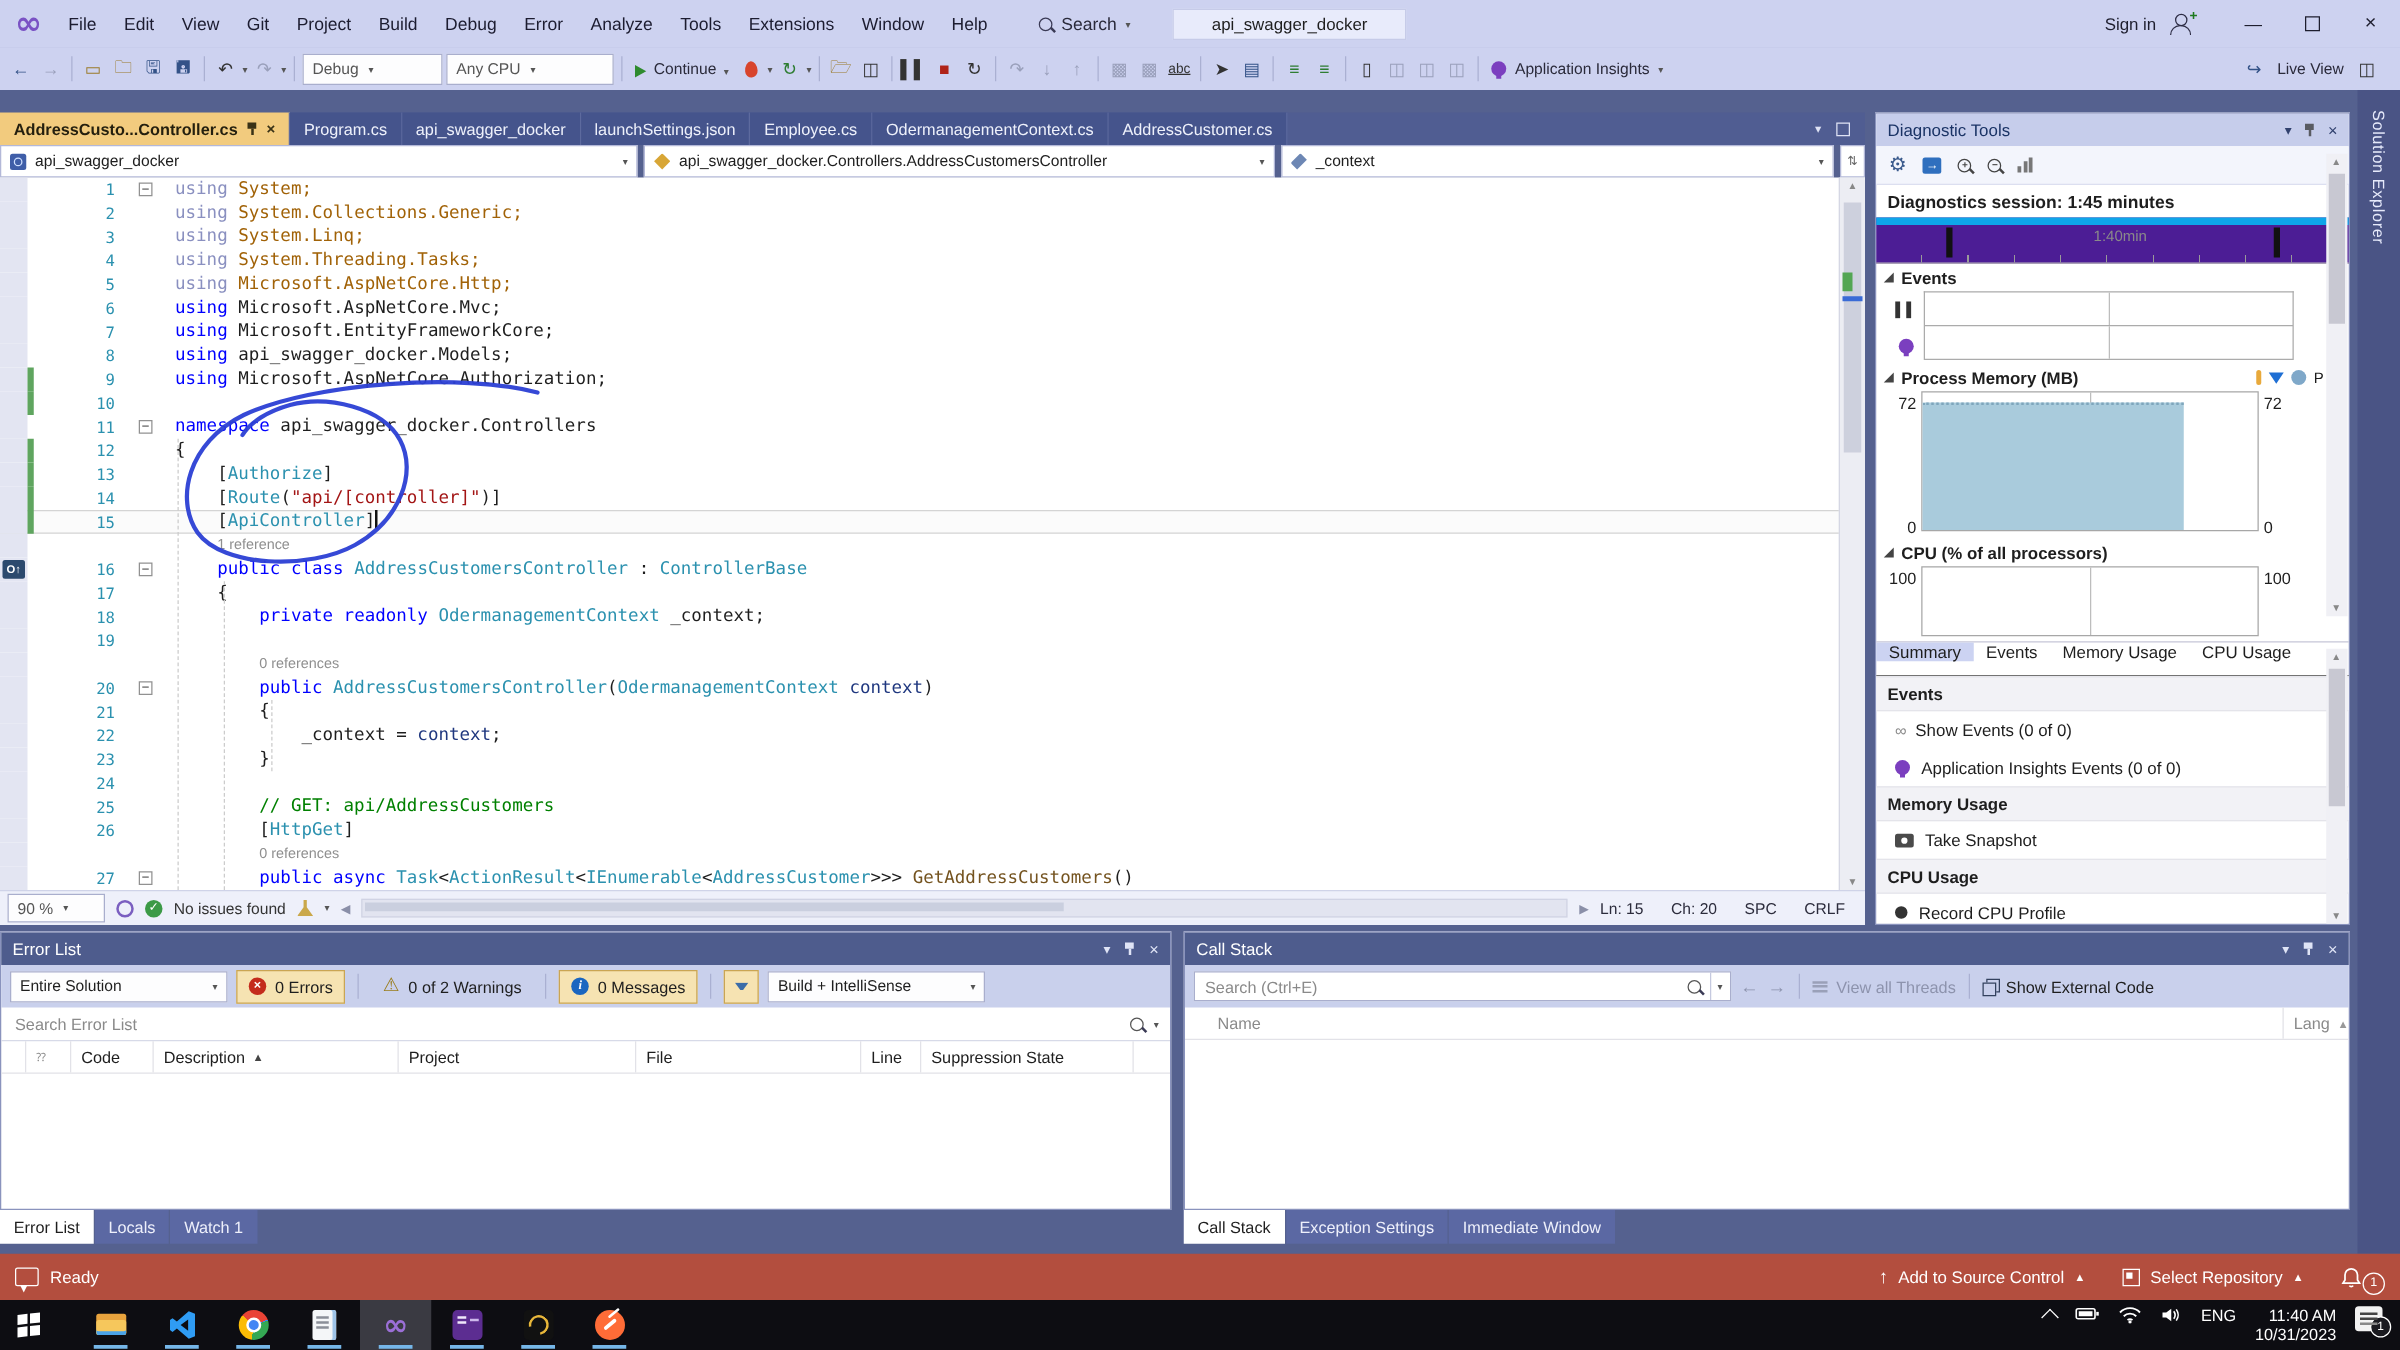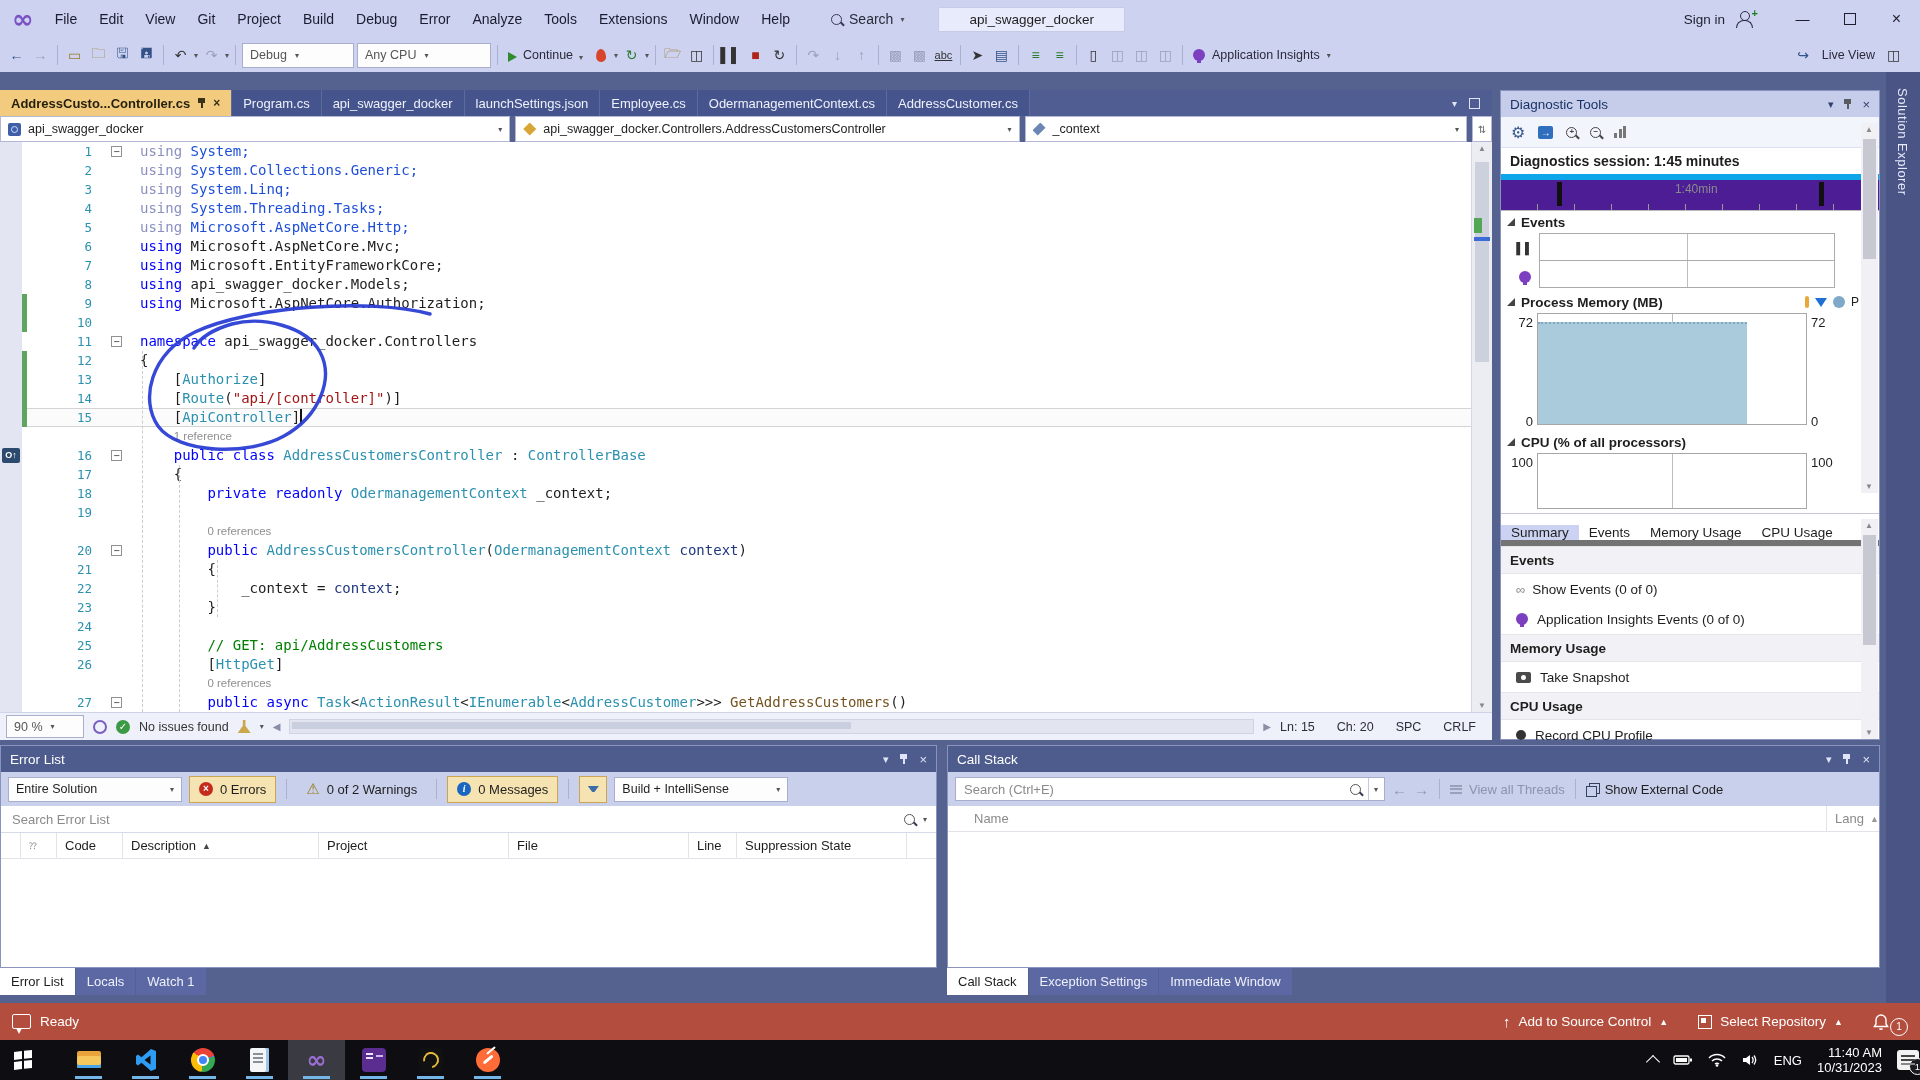--- a/index.html
+++ b/index.html
@@ -56,21 +56,21 @@
   .code{position:absolute;top:70px;left:0;width:1492px;height:570px;background:#fff;overflow:hidden}
   .crow{position:relative;display:flex;height:19px;line-height:19px;font-family:"DejaVu Sans Mono",monospace;font-size:14px;white-space:pre}
   .crow .ind{width:22px;background:#e3e5f2;flex:none}
   .crow.chg::before{content:"";position:absolute;left:22px;top:0;width:5px;height:19px;background:#5fa55f;z-index:2}
   .crow .num{width:76px;flex:none;text-align:right;color:#2b91af;font-size:12.5px;padding-right:6px;box-sizing:border-box}
   .crow .foldc{width:30px;flex:none;position:relative}
   .foldbox{position:absolute;left:13px;top:4px;width:11px;height:11px;border:1px solid #919191;font-size:10px;line-height:9px;text-align:center;color:#444;background:#fff;box-sizing:border-box}
   .crow .ctext{padding-left:12px;color:#1e1e1e}
   .ctext.lens{font-family:"Liberation Sans",sans-serif;font-size:11.5px;color:#8f8f8f}
   .crow.cur{background:#fbfbfb;box-shadow:inset 0 0 0 1px #d4d4d4}
-  .c-kw{color:#0000ff}.c-kwd{color:#8a90c0}.c-dim{color:#1d4ed8}.c-ty{color:#2b91af}.c-str{color:#a31515}.c-com{color:#008000}.c-pl{color:#1e1e1e}.c-prm{color:#1f377f}.c-mth{color:#74531f}
+  .c-kw{color:#0000ff}.c-kwd{color:#8a90c0}.c-dim{color:#a16207}.c-ty{color:#2b91af}.c-str{color:#a31515}.c-com{color:#008000}.c-pl{color:#1e1e1e}.c-prm{color:#1f377f}.c-mth{color:#74531f}
   .caret{display:inline-block;width:2px;height:15px;background:#111;vertical-align:-2px}
   .mglyph{position:absolute;left:2px;top:2px;width:18px;height:15px;background:#2c4a6e;color:#fff;font:bold 9px/15px "Liberation Sans",sans-serif;text-align:center;border-radius:2px;z-index:3}
   .iguide{position:absolute;border-left:1px dashed #cccccc;width:0;z-index:1}
   .evs{position:absolute;right:0;top:0;width:20px;height:570px;background:#ecedf3;border-left:1px solid #d5d7e4}
   .evs .arr{position:absolute;left:0;width:20px;text-align:center;font-size:8px;color:#888}
   .evthumb{position:absolute;left:3px;top:20px;width:14px;height:200px;background:#cdd0dd}
   .mk-green{position:absolute;left:2px;top:76px;width:8px;height:15px;background:#53a653}
   .mk-blue{position:absolute;left:2px;top:95px;width:16px;height:4px;background:#3a6bd6}
   .ink{position:absolute;left:0;top:0;pointer-events:none;z-index:5}
   
@@ -108,21 +108,21 @@
   .vmid{position:absolute;left:50%;top:0;bottom:0;border-left:1px solid #bdbdbd}
   .legend{margin-left:auto;display:flex;align-items:center;gap:6px;padding-right:14px;font-weight:normal;font-size:12px}
   .lg-y{width:4px;height:12px;background:#e8a93b;border-radius:2px}
   .lg-tri{width:0;height:0;border-left:6px solid transparent;border-right:6px solid transparent;border-top:9px solid #1f6fd4}
   .lg-dot{width:12px;height:12px;border-radius:50%;background:#7fa8c9}
   .chartrow{display:flex;padding-left:0}
   .chlab{width:36px;display:flex;flex-direction:column;justify-content:space-between;align-items:flex-end;padding:2px 4px;font-size:13px;box-sizing:border-box}
   .chlabr{width:34px;display:flex;flex-direction:column;justify-content:space-between;align-items:flex-start;padding:2px 4px;font-size:13px;box-sizing:border-box}
   .chbox{position:relative;width:268px;border:1px solid #a7a7a7;background:#fff}
   .memfill{position:absolute;left:0;bottom:0;width:78%;height:91%;background:#a9cbdc;border-top:2px dotted #7fa6bc}
-  .dtabs{display:flex;border-top:1px solid #c6c6d8;border-bottom:6px solid #737373;height:26px;align-items:flex-end}
+  .dtabs{display:flex;border-top:1px solid #c6c6d8;border-bottom:1px solid #737373;height:26px;align-items:flex-start}
   .dtab-item{padding:0 10px;display:flex;align-items:center}
   .dtab-item.active{background:#ccd3f2}
   .sumhdr{height:26px;background:#f2f2f6;border-top:1px solid #e4e4ea;border-bottom:1px solid #e4e4ea;font-weight:bold;display:flex;align-items:center;padding:0 9px}
   .sumitem{height:30px;display:flex;align-items:center;gap:9px;padding:0 9px 0 15px}
   .chain{color:#8a8a8a;font-size:13px;letter-spacing:-2px}
   .cam{width:15px;height:11px;background:#4a4a4a;border-radius:2px;position:relative}
   .cam::after{content:"";position:absolute;left:5px;top:3px;width:5px;height:5px;border-radius:50%;background:#fff}
   .recdot{width:10px;height:10px;border-radius:50%;background:#333}
   .dvs{position:absolute;right:1px;width:17px;background:#f0f0f5}
   .dvthumb{position:absolute;left:2px;width:13px;background:#c8c8d2}
@@ -191,21 +191,21 @@
   .ic-chrome::after{content:"";position:absolute;left:6px;top:6px;width:12px;height:12px;border-radius:50%;background:#4285f4;border:2.5px solid #fff;box-sizing:border-box}
   .ic-notepad{width:19px;height:24px;background:#f4f6f8;border-radius:2px;box-shadow:inset -3px 0 0 #9fc4e8;position:relative}
   .ic-notepad::after{content:"";position:absolute;left:3px;top:5px;width:10px;height:1.8px;background:#8a8f98;box-shadow:0 4px 0 #8a8f98,0 8px 0 #8a8f98}
   .ic-visual-studio{font:bold 24px "DejaVu Sans",sans-serif;color:#9b6fd6}
   .ic-terminal{width:24px;height:24px;background:#5c2d91;border-radius:4px;position:relative}
   .ic-terminal::after{content:"";position:absolute;left:4px;top:5px;width:7px;height:2px;background:#efe7fa;box-shadow:0 4px 0 #efe7fa,10px 2px 0 #cdb9ec}
   .ic-anaconda{width:24px;height:24px;background:#111;border-radius:4px;position:relative}
   .ic-anaconda::after{content:"";position:absolute;left:4px;top:4px;width:16px;height:16px;border:2.6px solid #e8b73a;border-radius:50%;border-bottom-color:transparent;transform:rotate(35deg);box-sizing:border-box}
   .ic-postman{width:24px;height:24px;background:#ff6c37;border-radius:50%;position:relative}
   .ic-postman::after{content:"";position:absolute;left:6px;top:10px;width:12px;height:2.6px;background:#fff;transform:rotate(-40deg);border-radius:2px;box-shadow:8px -5px 0 -0.5px #fff}
-  .tray{margin-left:auto;display:flex;align-items:center;gap:15px;padding-right:1px;color:#fff}
+  .tray{margin-left:auto;display:flex;align-items:flex-start;gap:15px;padding-right:14px;color:#fff}
   .chev{width:9px;height:9px;border-left:1.8px solid #fff;border-top:1.8px solid #fff;transform:rotate(45deg);margin-top:4px}
   .lang{font-size:13px}
   .clock{text-align:right;font-size:13px;line-height:15px}
   .notific{position:relative;width:22px;height:20px;background:#f2f2f2;border-radius:3px}
   .notific::after{content:"";position:absolute;left:4px;top:5px;width:14px;height:2px;background:#444;box-shadow:0 4px 0 #444,0 8px 0 #888}
   .nbadge{position:absolute;right:-7px;bottom:-5px;width:15px;height:15px;border-radius:50%;background:#1a1a20;border:1.5px solid #fff;color:#fff;font-size:9.5px;line-height:15px;text-align:center}
 </style>
 </head>
 <body>
 

